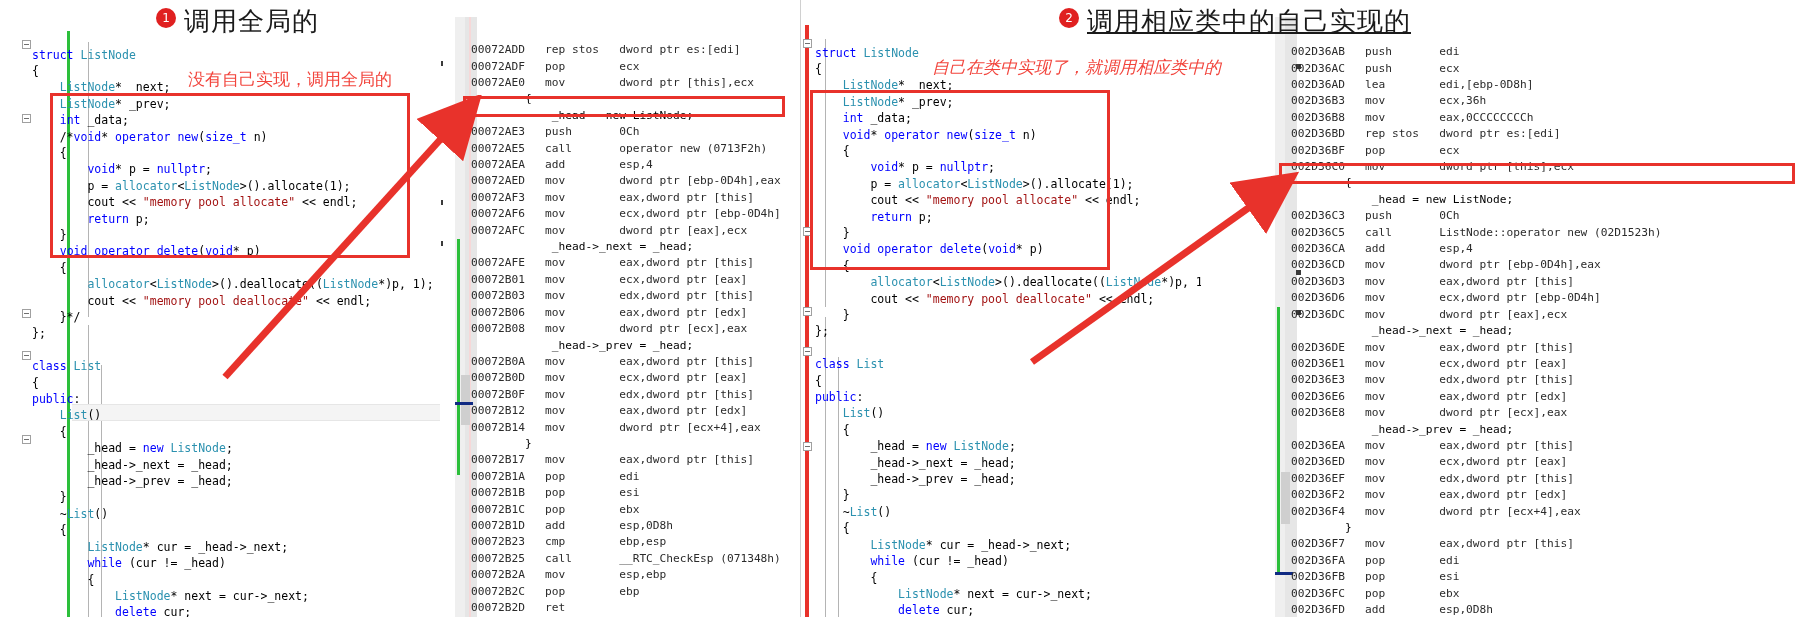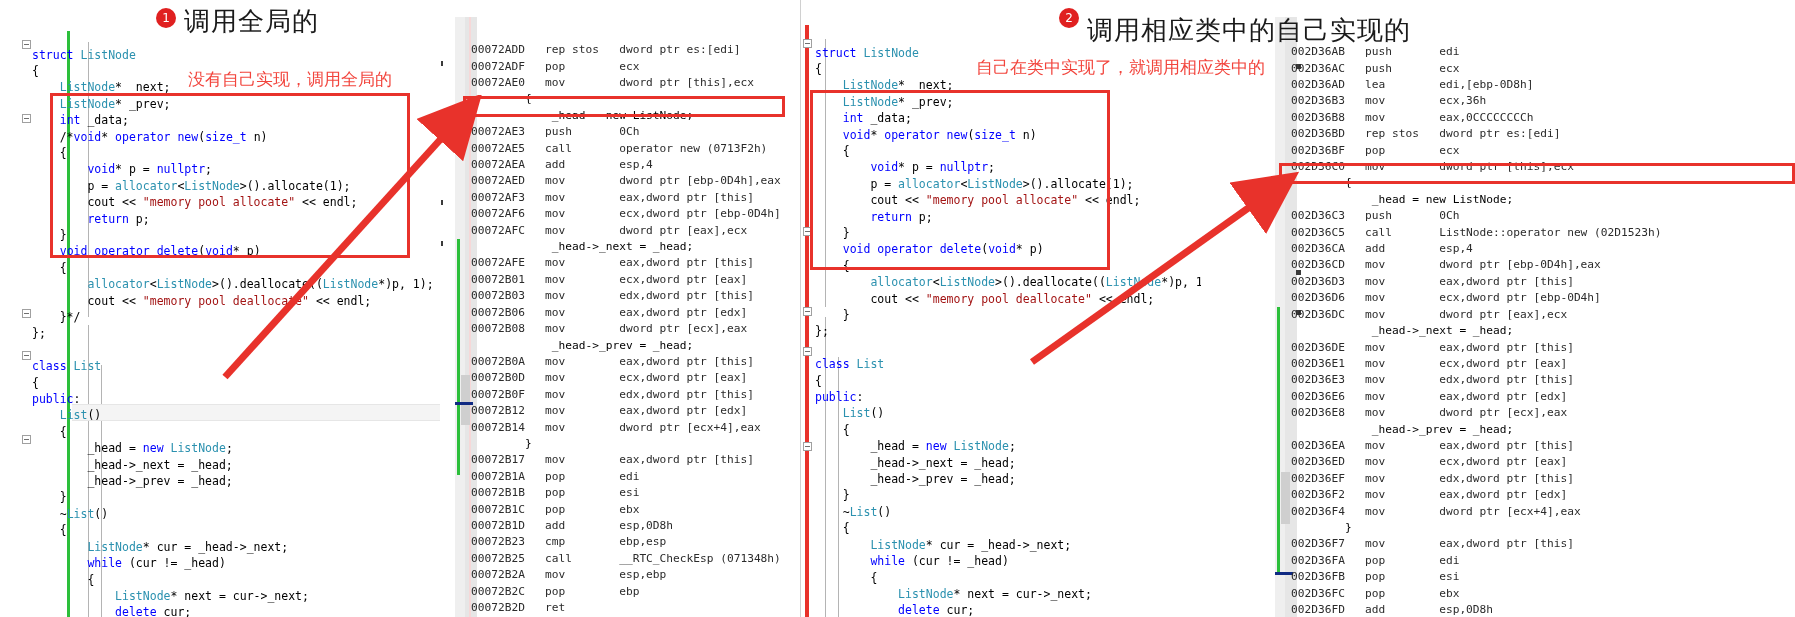--- a/index.html
+++ b/index.html
@@ -304,17 +304,17 @@
     </defs>
     <line x1="12" y1="192" x2="262" y2="14" stroke="#e8322b" stroke-width="7" marker-end="url(#ah2)"></line>
   </svg>
 
   <div class="badge" style="left:156px;top:8px;">1</div>
   <div class="cn cn-title" style="left:184px;top:4px;">调用全局的</div>
 
   <div class="cn cn-note" style="left:188px;top:68px;">没有自己实现，调用全局的</div>
 
   <div class="badge" style="left:1059px;top:8px;">2</div>
-  <div class="cn cn-title" style="left:1087px;top:13px;">调用相应类中的自己实现的</div>
-
-  <div class="cn cn-note" style="left:976px;top:56px;">自己在类中实现了，就调用相应类中的</div>
+  <div class="cn cn-title" style="left:1087px;top:4px;text-decoration:underline;">调用相应类中的自己实现的</div>
+
+  <div class="cn cn-note" style="left:932px;top:56px;font-style:italic;">自己在类中实现了，就调用相应类中的</div>
 
 </div>
 
 </body></html>

